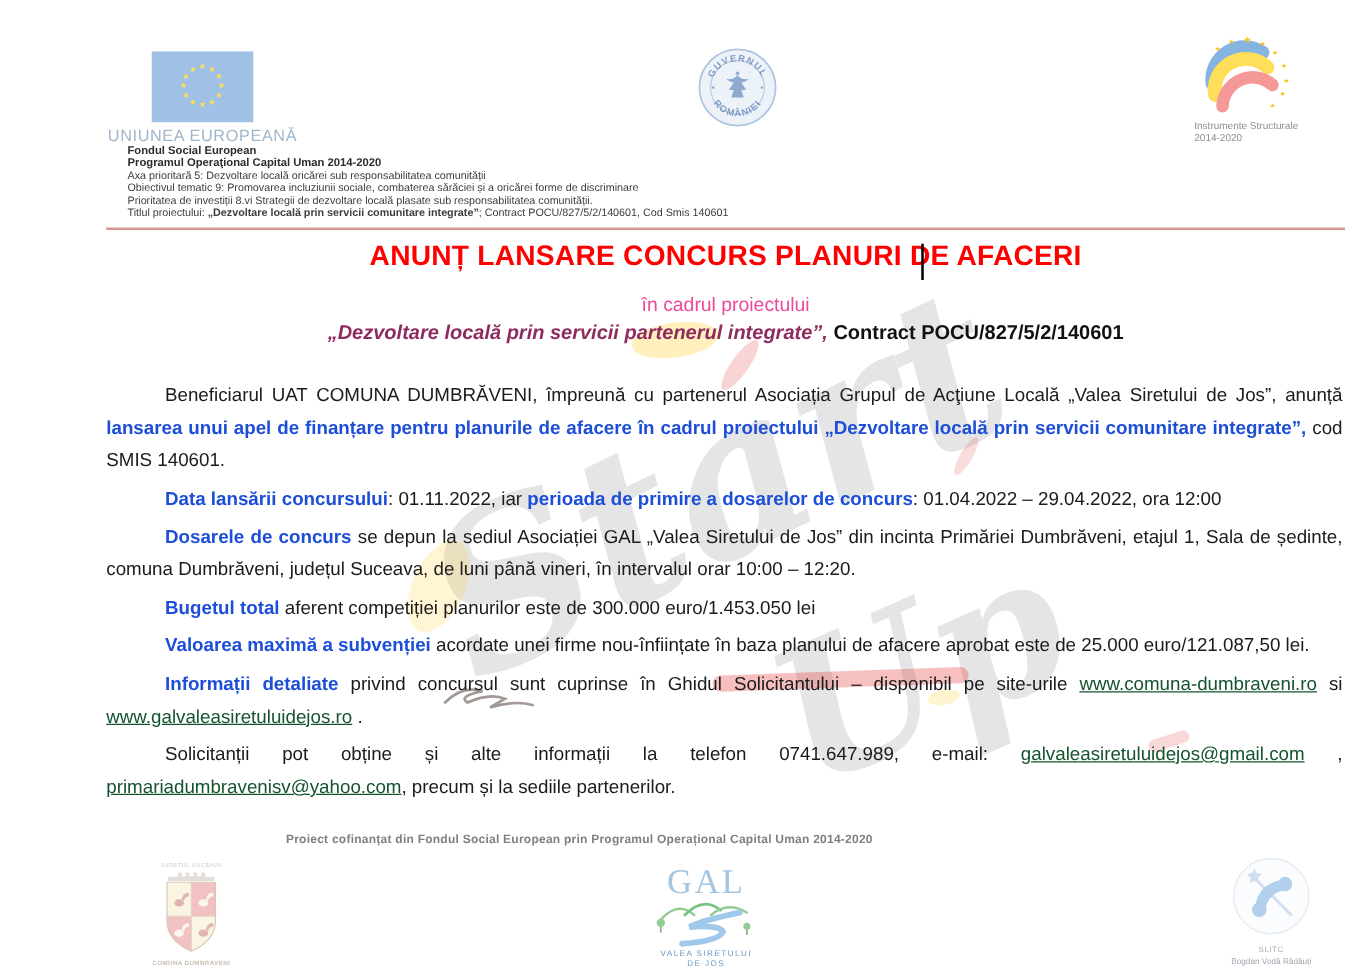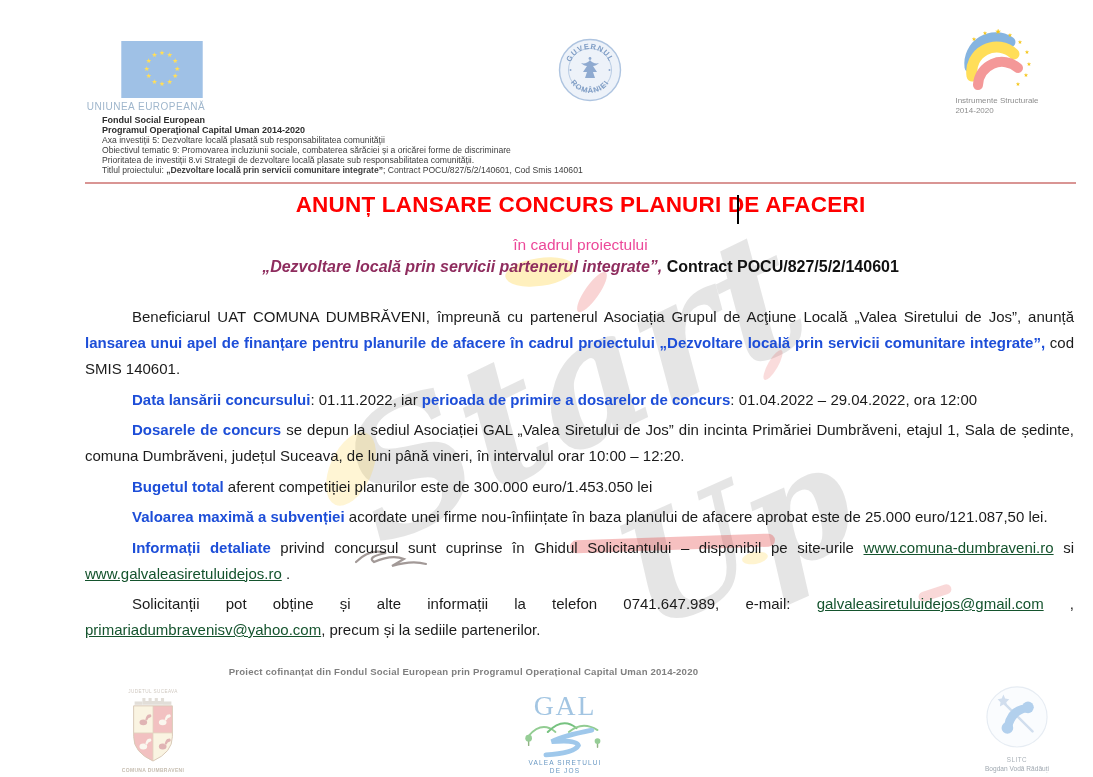--- a/index.html
+++ b/index.html
@@ -15,22 +15,22 @@
   .b1{left:505px;top:258px;width:70px;height:28px;background:rgba(255,205,40,.30);transform:rotate(-8deg);}
   .b2{left:570px;top:537px;width:205px;height:13px;background:rgba(226,60,60,.32);border-radius:8px;transform:rotate(-2deg);}
   .b3{left:330px;top:430px;width:42px;height:78px;background:rgba(255,205,40,.20);transform:rotate(24deg);}
   .b4{left:585px;top:268px;width:14px;height:48px;background:rgba(226,60,60,.22);transform:rotate(35deg);}
   .b5{left:768px;top:348px;width:10px;height:34px;background:rgba(226,60,60,.18);transform:rotate(30deg);}
   .b6{left:918px;top:588px;width:34px;height:10px;background:rgba(226,60,60,.20);transform:rotate(-18deg);border-radius:6px;}
   .b7{left:742px;top:552px;width:26px;height:12px;background:rgba(255,205,40,.22);transform:rotate(-10deg);}
   .scribble{position:absolute;left:352px;top:540px;}
   
   .eu-logo{position:absolute;left:121px;top:41px;z-index:1;}
-  .eu-label{position:absolute;left:146px;top:101px;transform:translateX(-50%);white-space:nowrap;
-            font-size:10px;letter-spacing:.5px;color:#9FB6CC;z-index:1;}
+  .eu-label{position:absolute;left:162px;top:101px;transform:translateX(-50%);white-space:nowrap;
+            font-size:13px;letter-spacing:.5px;color:#9FB6CC;z-index:1;}
   .gov-logo{position:absolute;left:558px;top:38px;z-index:1;}
   .struct-logo{position:absolute;left:956px;top:29px;z-index:1;}
   .struct-label{position:absolute;left:997px;top:96px;transform:translateX(-50%);white-space:nowrap;
             text-align:left;font-size:8px;line-height:1.3;color:#8E8E8E;z-index:1;}
   
   .program-info{position:absolute;left:102px;top:116px;z-index:1;font-size:8.6px;line-height:9.9px;color:#3D3D3D;}
   .program-info .pi-bold{font-weight:bold;font-size:9px;color:#2d2d2d;}
   .divider{position:absolute;left:85px;top:182px;width:991px;height:2px;background:#D99594;z-index:1;}
   
   .doc-title{position:absolute;left:85px;top:192px;width:991px;margin:0;text-align:center;z-index:1;
@@ -137,21 +137,21 @@
     </svg>
   </div>
   <div class="struct-label">
     <span>Instrumente Structurale</span><br>
     <span>2014-2020</span>
   </div>
 
   <div class="program-info">
     <div class="pi-bold">Fondul Social European</div>
     <div class="pi-bold">Programul Operaţional Capital Uman 2014-2020</div>
-    <div>Axa investiții 5: Dezvoltare locală plasată sub responsabilitatea comunității</div>
+    <div>Axa prioritară 5: Dezvoltare locală oricărei sub responsabilitatea comunității</div>
     <div>Obiectivul tematic 9: Promovarea incluziunii sociale, combaterea sărăciei și a oricărei forme de discriminare</div>
     <div>Prioritatea de investiții 8.vi Strategii de dezvoltare locală plasate sub responsabilitatea comunității.</div>
     <div><span>Titlul proiectului: </span><b>„Dezvoltare locală prin servicii comunitare integrate”</b><span>; Contract POCU/827/5/2/140601, Cod Smis 140601</span></div>
   </div>
 
   <div class="divider"></div>
 
   <h1 class="doc-title">ANUNȚ LANSARE CONCURS PLANURI DE AFACERI</h1>
   <div class="caret"></div>
   <div class="subtitle1">în cadrul proiectului</div>

